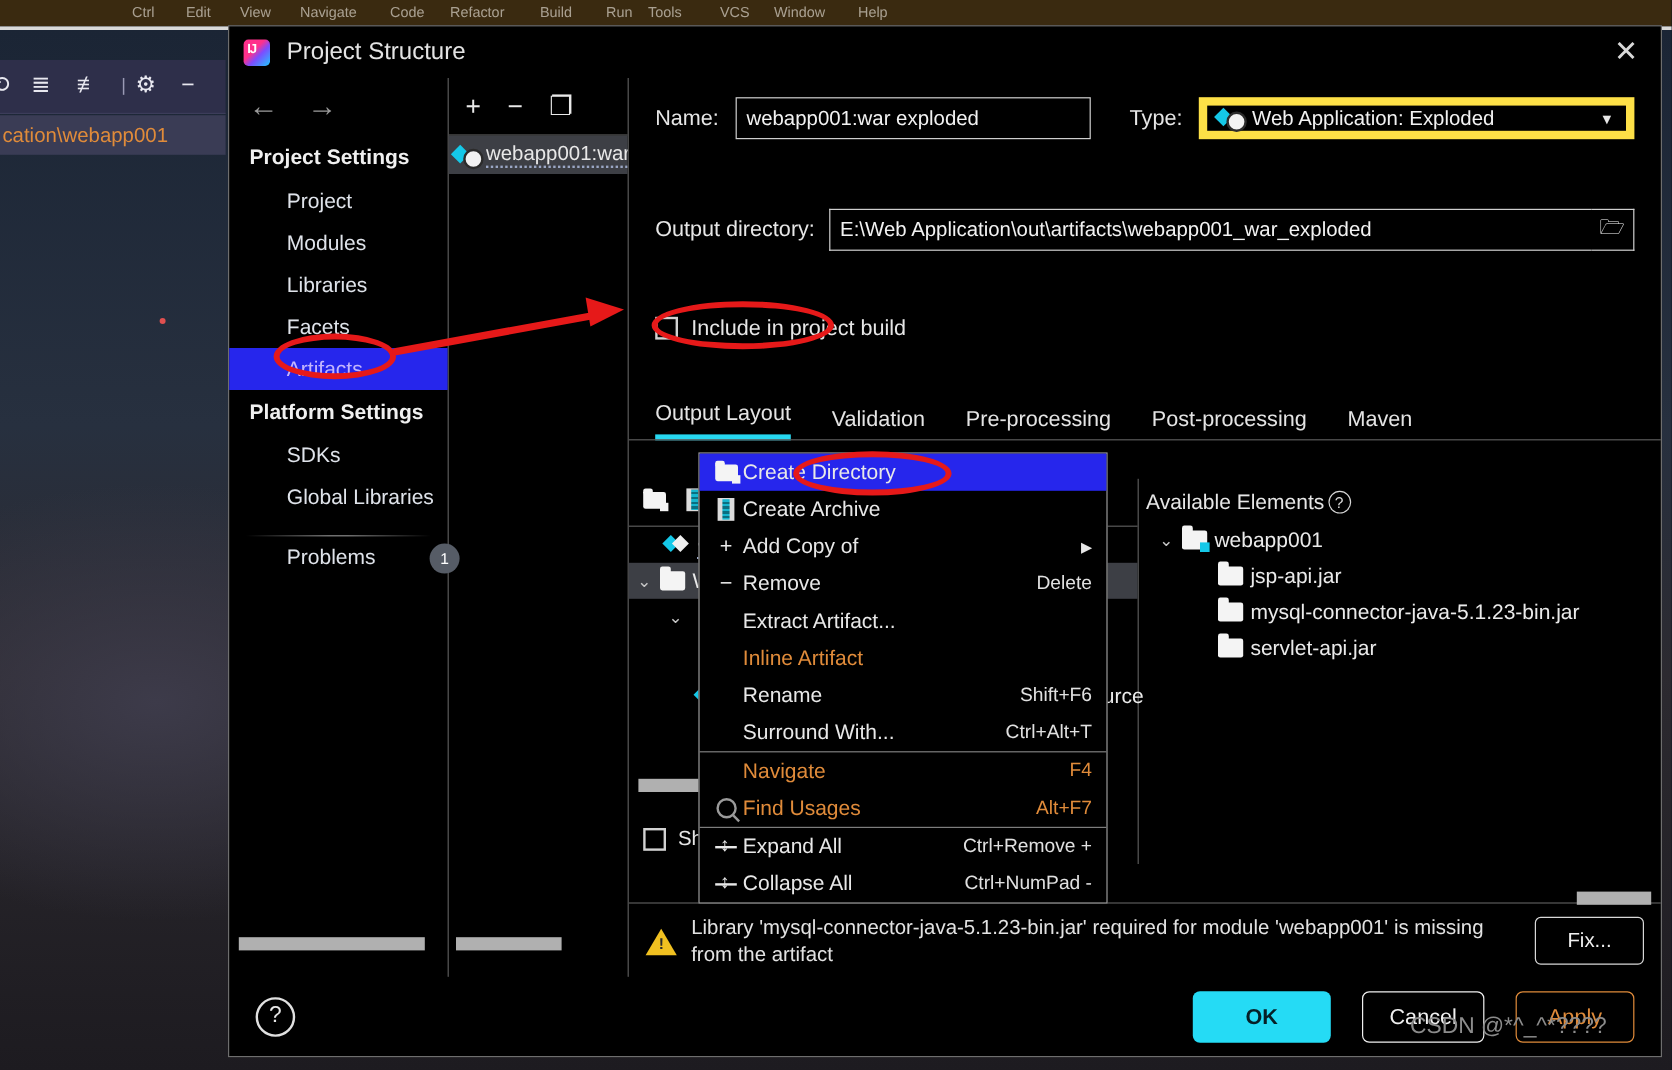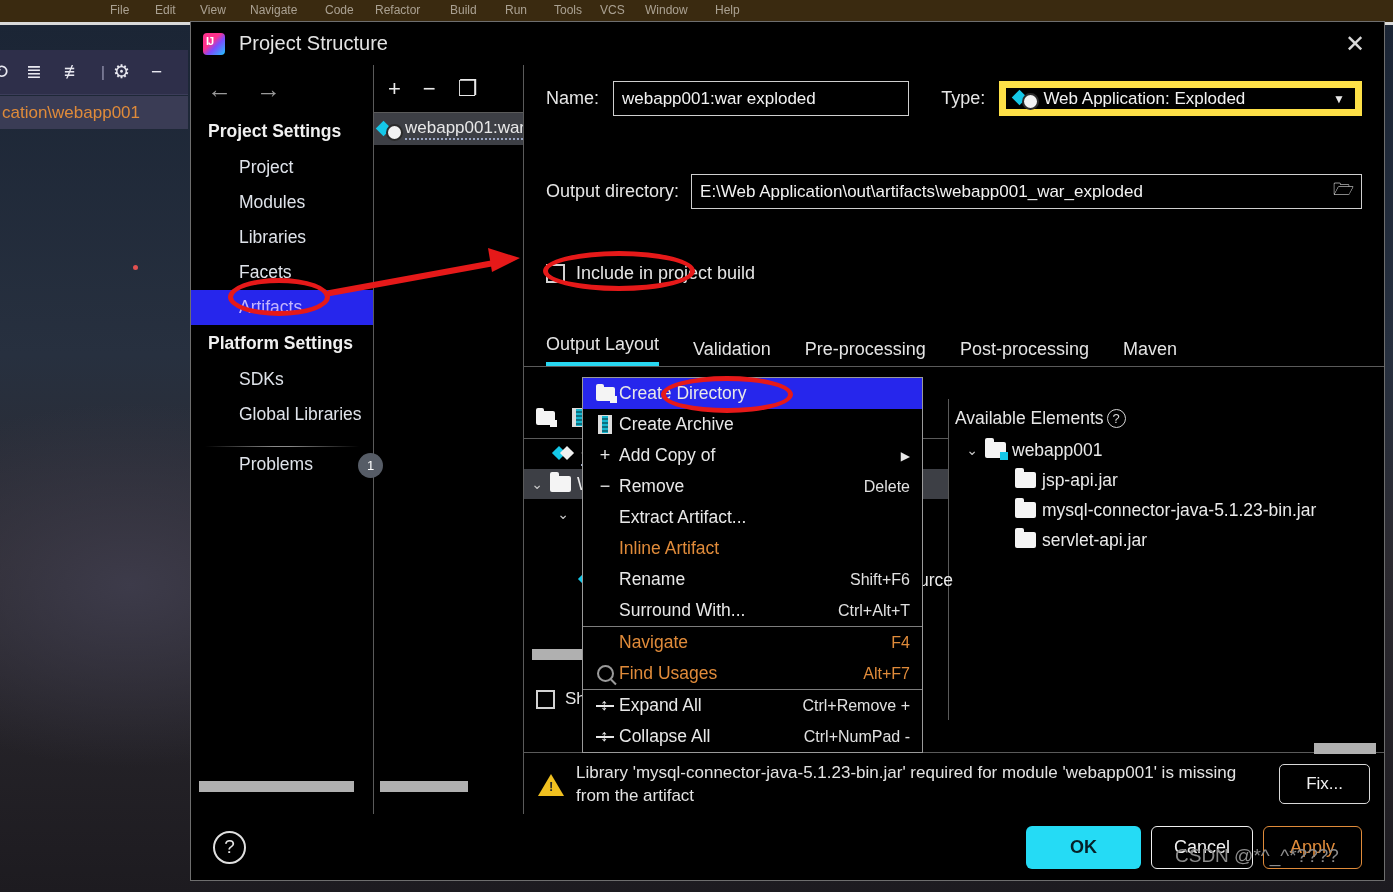--- a/index.html
+++ b/index.html
@@ -198,21 +198,21 @@
     border: 1px solid #d8d8d8; border-radius: 5px; color: #f0f0f0; font-size: 17px;
     padding: 9px 26px; background: #000; cursor: pointer; flex: none;
   }
 
   
   .dlg-footer { height: 66px; display: flex; align-items: center; padding: 0 22px; flex: none; position: relative; }
   .help-circle {
     width: 33px; height: 33px; border-radius: 50%; border: 2px solid #e0e0e0; color: #e6e6e6;
     display: flex; align-items: center; justify-content: center; font-size: 19px; cursor: pointer;
   }
-  .footer-btns { margin-left: auto; display: flex; align-items: center; gap: 10px; }
+  .footer-btns { margin-left: auto; display: flex; align-items: center; gap: 26px; }
   .btn-ok { background: #25dbf5; color: #062027; font-weight: bold; font-size: 18px;
             border-radius: 6px; padding: 11px 44px; cursor: pointer; }
   .btn-cancel { background: #000; color: #f0f0f0; font-size: 18px; border: 1.5px solid #f0f0f0;
                 border-radius: 6px; padding: 10px 22px; cursor: pointer; }
   .btn-apply { background: #000; color: #e08b3a; font-size: 18px; border: 1.5px solid #e08b3a;
                border-radius: 6px; padding: 10px 26px; cursor: pointer; }
 
   
   #ctx-menu {
     position: absolute; left: 582px; top: 377px; width: 341px;
@@ -275,29 +275,29 @@
     <span class="tb-ico" style="left:26px;">≣</span>
     <span class="tb-ico" style="left:64px;">≢</span>
     <span class="tb-ico" style="left:101px; color:#9a9ab5; font-size:15px;">|</span>
     <span class="tb-ico" style="left:113px;">⚙</span>
     <span class="tb-ico" style="left:151px;">−</span>
   </div>
 
   <div class="bg-path">cation\webapp001</div>
 
   <div class="bg-menubar">
-    <span class="mi" style="left:110px;">File</span>
+    <span class="mi" style="left:110px;">Ctrl</span>
     <span class="mi" style="left:155px;">Edit</span>
     <span class="mi" style="left:200px;">View</span>
     <span class="mi" style="left:250px;">Navigate</span>
     <span class="mi" style="left:325px;">Code</span>
     <span class="mi" style="left:375px;">Refactor</span>
     <span class="mi" style="left:450px;">Build</span>
     <span class="mi" style="left:505px;">Run</span>
-    <span class="mi" style="left:554px;">Tools</span>
+    <span class="mi" style="left:540px;">Tools</span>
     <span class="mi" style="left:600px;">VCS</span>
     <span class="mi" style="left:645px;">Window</span>
     <span class="mi" style="left:715px;">Help</span>
   </div>
   <div class="bg-sep-line"></div>
 </div>
 
 <div id="dialog">
 
   <div class="dlg-title">

